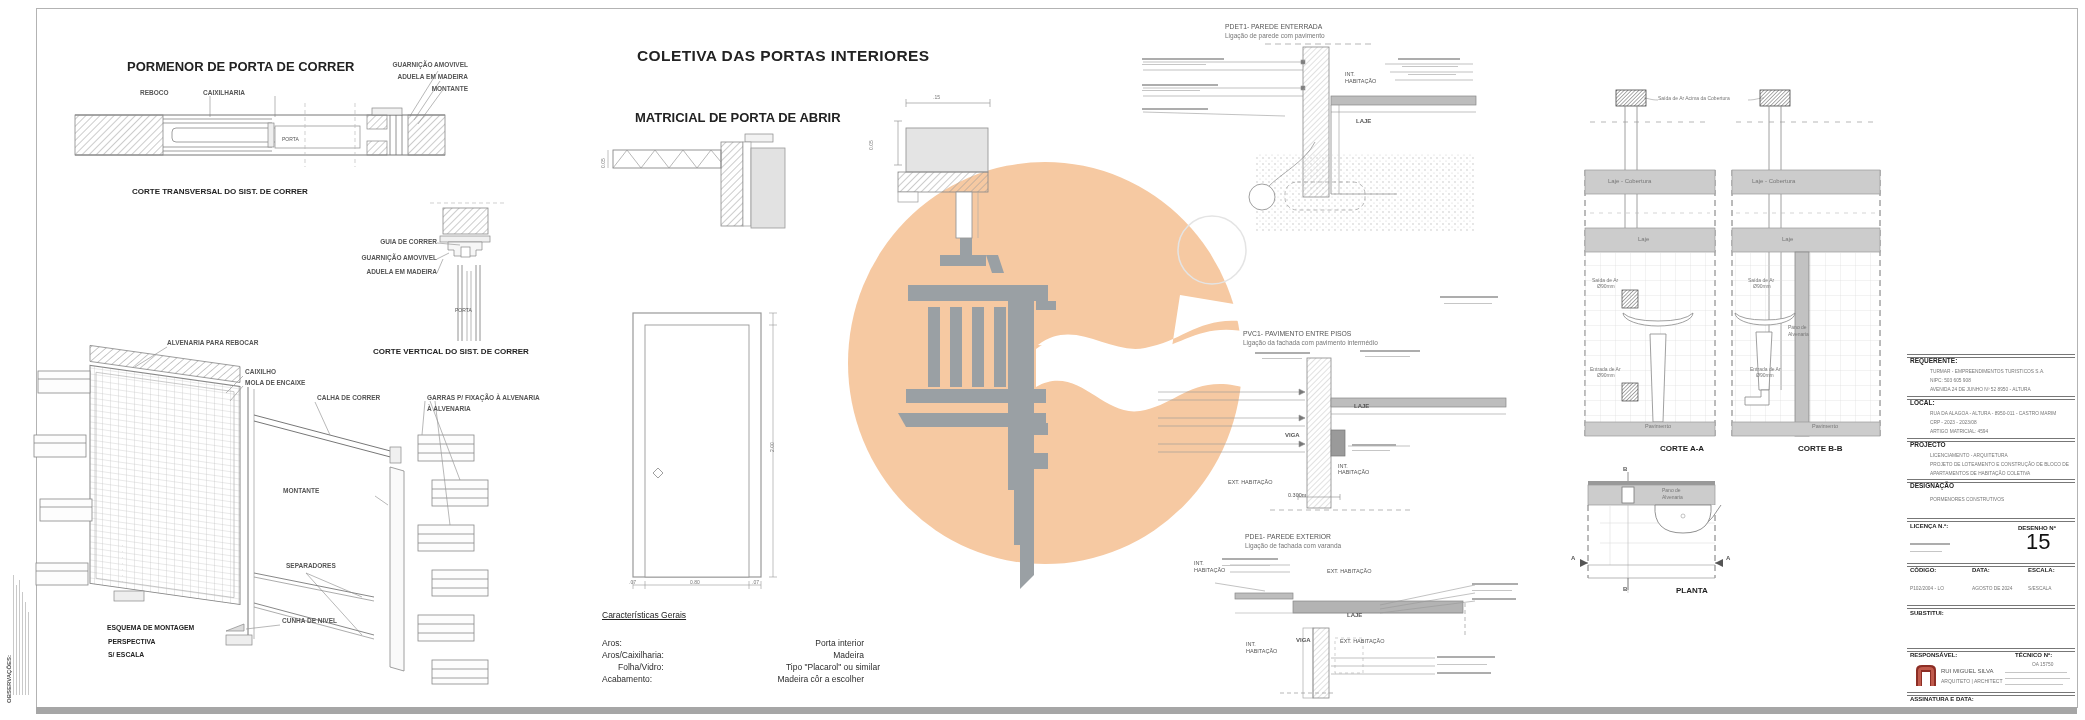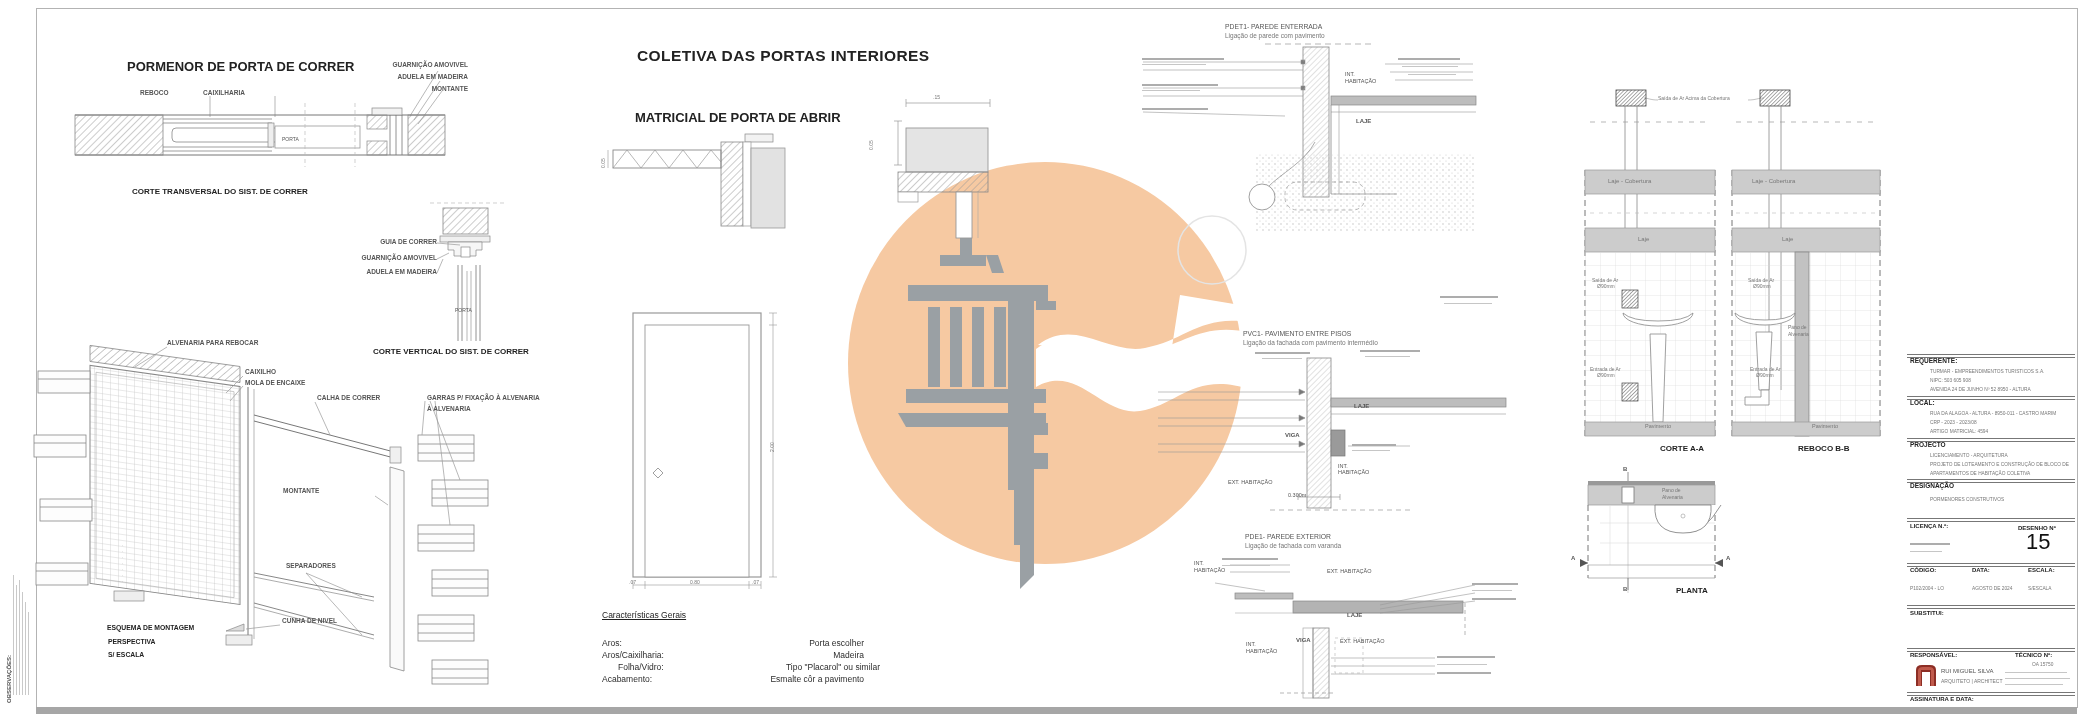--- a/index.html
+++ b/index.html
@@ -281,33 +281,33 @@
     <line x1="144" y1="272" x2="152" y2="272" stroke="#999" stroke-width="0.6"></line>
   </svg>
   <span class="t f5 gg" style="left:629px;top:580px;">.07</span>
   <span class="t f5 gg" style="left:690px;top:580px;">0.80</span>
   <span class="t f5 gg" style="left:752px;top:580px;">.07</span>
   <span class="t f5 gg rot" style="left:770px;top:452px;">2.00</span>
 
   <span class="t f85" style="left:602px;top:611px;text-decoration:underline;">Características Gerais</span>
   <div class="row" style="left:602px;top:638px;">
     <span>Aros:</span>
-    <span>Porta escolher</span>
+    <span>Porta interior</span>
   </div>
   <div class="row" style="left:602px;top:650px;">
     <span>Aros/Caixilharia:</span>
     <span>Madeira</span>
   </div>
   <div class="row" style="left:602px;top:662px;padding-left:16px;">
     <span>Folha/Vidro:</span>
     <span>Tipo "Placarol" ou similar</span>
   </div>
   <div class="row" style="left:602px;top:674px;text-align:center;">
     <span>Acabamento:</span>
-    <span>Esmalte côr a pavimento</span>
+    <span>Madeira côr a escolher</span>
   </div>
 
   <span class="t f7 g" style="left:1225px;top:23px;">PDET1- PAREDE ENTERRADA</span>
   <span class="t f65 gg" style="left:1225px;top:33px;">Ligação de parede com pavimento</span>
   <svg style="left:1135px;top:42px;" width="345" height="200" viewBox="0 0 345 200">
     <defs>
       <pattern id="hC1" width="4" height="4" patternTransform="rotate(45)" patternUnits="userSpaceOnUse">
         <line x1="0" y1="0" x2="0" y2="4" stroke="#b5b5b5" stroke-width="0.8"></line>
       </pattern>
       <pattern id="dt1" width="6" height="6" patternUnits="userSpaceOnUse">
@@ -502,21 +502,21 @@
   <span class="t f5 gg" style="left:1753px;top:284px;">Ø90mm</span>
   <span class="t f5 gg" style="left:1590px;top:367px;">Entrada de Ar</span>
   <span class="t f5 gg" style="left:1597px;top:373px;">Ø90mm</span>
   <span class="t f5 gg" style="left:1750px;top:367px;">Entrada de Ar</span>
   <span class="t f5 gg" style="left:1756px;top:373px;">Ø90mm</span>
   <span class="t f55 gg" style="left:1645px;top:424px;">Pavimento</span>
   <span class="t f55 gg" style="left:1812px;top:424px;">Pavimento</span>
   <span class="t f5 gg" style="left:1788px;top:325px;">Pano de</span>
   <span class="t f5 gg" style="left:1788px;top:332px;">Alvenaria</span>
   <span class="t f8 b" style="left:1660px;top:445px;">CORTE  A-A</span>
-  <span class="t f8 b" style="left:1798px;top:445px;">REBOCO  B-B</span>
+  <span class="t f8 b" style="left:1798px;top:445px;">CORTE  B-B</span>
 
   <svg style="left:1570px;top:468px;" width="235" height="140" viewBox="0 0 235 140">
     <line x1="58" y1="4" x2="58" y2="14" stroke="#777" stroke-width="0.8"></line>
     <rect x="18" y="13" width="127" height="4" fill="#999"></rect>
     <rect x="18" y="17" width="127" height="20" fill="#cccccc" stroke="#999" stroke-width="0.7"></rect>
     <rect x="52" y="19" width="12" height="16" fill="#fff" stroke="#777" stroke-width="0.8"></rect>
     <line x1="18" y1="37" x2="18" y2="110" stroke="#666" stroke-width="0.9" stroke-dasharray="6 4"></line>
     <line x1="145" y1="37" x2="145" y2="110" stroke="#666" stroke-width="0.9" stroke-dasharray="6 4"></line>
     <line x1="30" y1="55" x2="145" y2="55" stroke="#ddd" stroke-width="0.6"></line>
     <line x1="30" y1="75" x2="145" y2="75" stroke="#ddd" stroke-width="0.6"></line>

